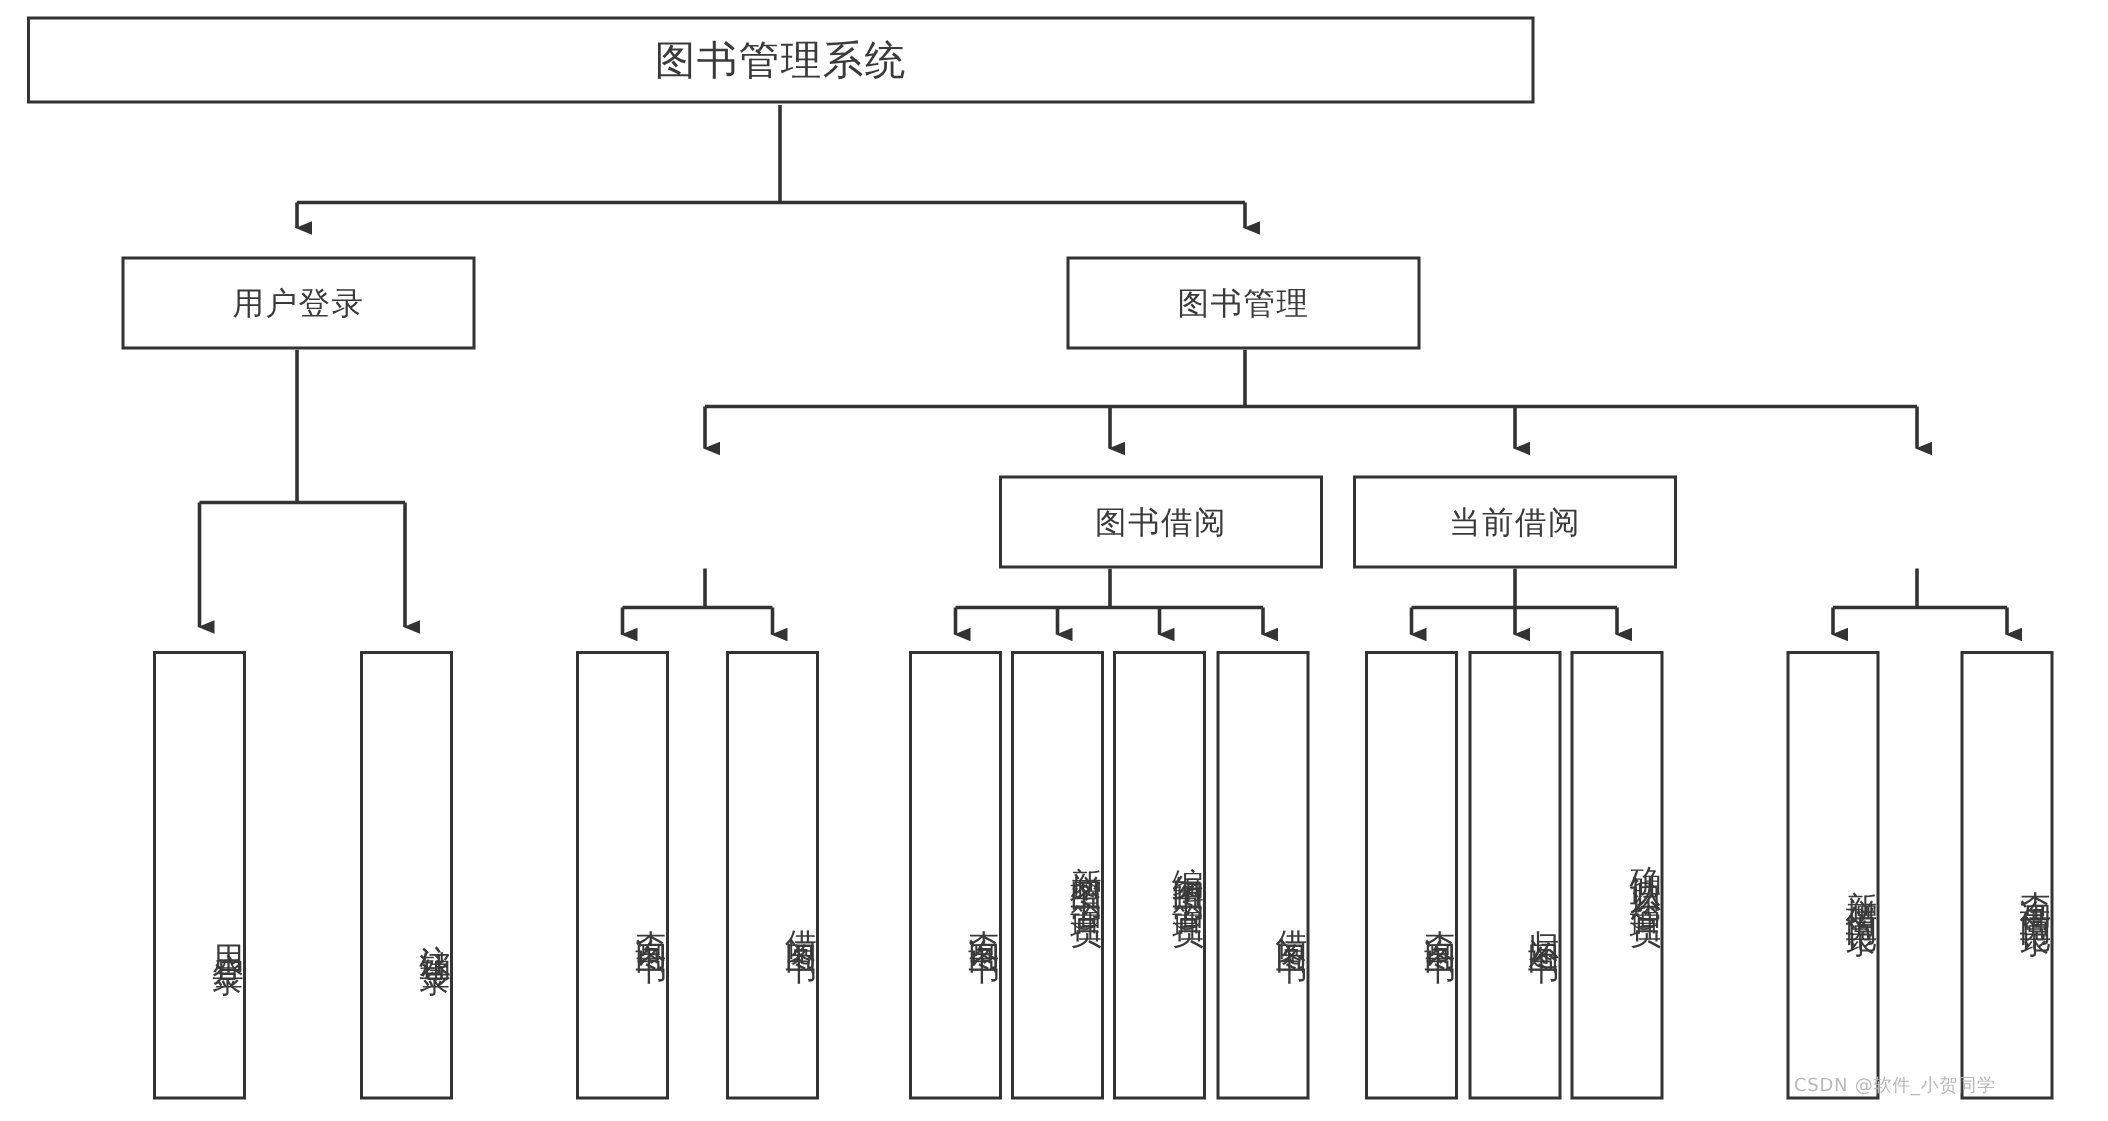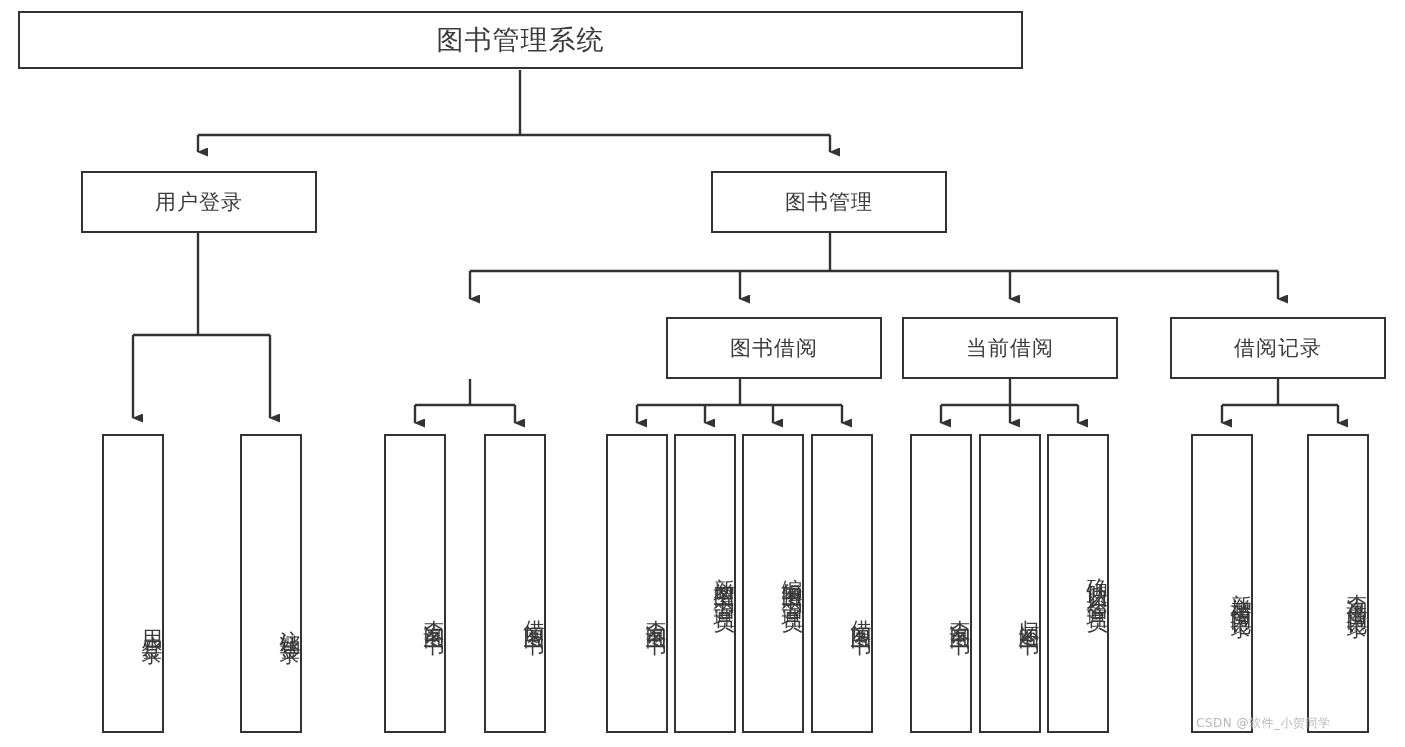--- a/index.html
+++ b/index.html
@@ -74,21 +74,20 @@
     </g>
   </svg>
 
   <div class="node h root" style="left:18px;top:11px;width:1005px;height:58px;">图书管理系统</div>
 
   <div class="node h" style="left:81px;top:171px;width:236px;height:62px;">用户登录</div>
   <div class="node h" style="left:711px;top:171px;width:236px;height:62px;">图书管理</div>
 
   <div class="node h" style="left:666px;top:317px;width:216px;height:62px;">图书借阅</div>
   <div class="node h" style="left:902px;top:317px;width:216px;height:62px;">当前借阅</div>
-  <div class="node h" style="left:1170px;top:317px;width:216px;height:62px;">借阅记录</div>
 
   <div class="node v" style="left:102px;top:434px;width:62px;height:299px;padding-top:84px;">用户登录</div>
   <div class="node v" style="left:240px;top:434px;width:62px;height:299px;padding-top:84px;">注销登录</div>
 
   <div class="node v" style="left:384px;top:434px;width:62px;height:299px;padding-top:64px;">查询图书</div>
   <div class="node v" style="left:484px;top:434px;width:62px;height:299px;padding-top:64px;">借阅图书</div>
 
   <div class="node v" style="left:606px;top:434px;width:62px;height:299px;padding-top:64px;">查询图书</div>
   <div class="node v top" style="left:674px;top:434px;width:62px;height:299px;padding-top:6px;">新增图书（管理员）</div>
   <div class="node v top" style="left:742px;top:434px;width:62px;height:299px;padding-top:6px;">编辑图书（管理员）</div>

